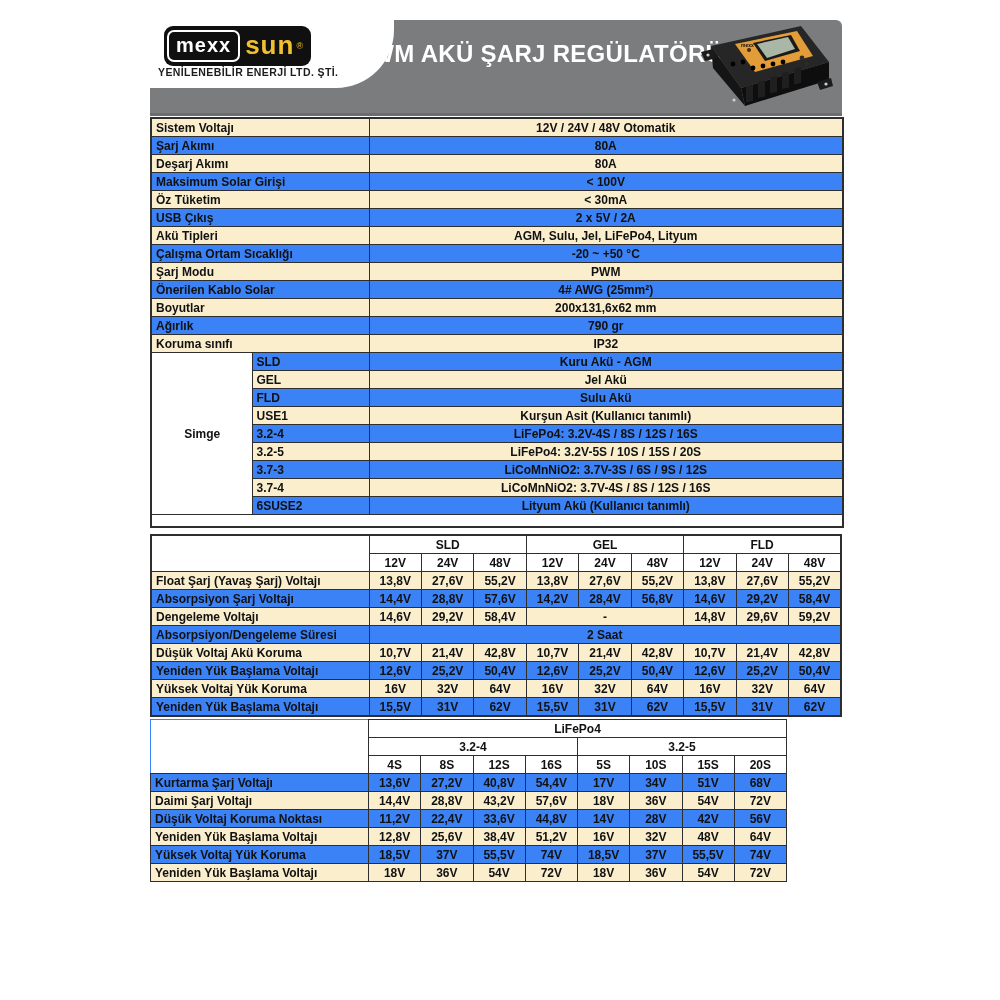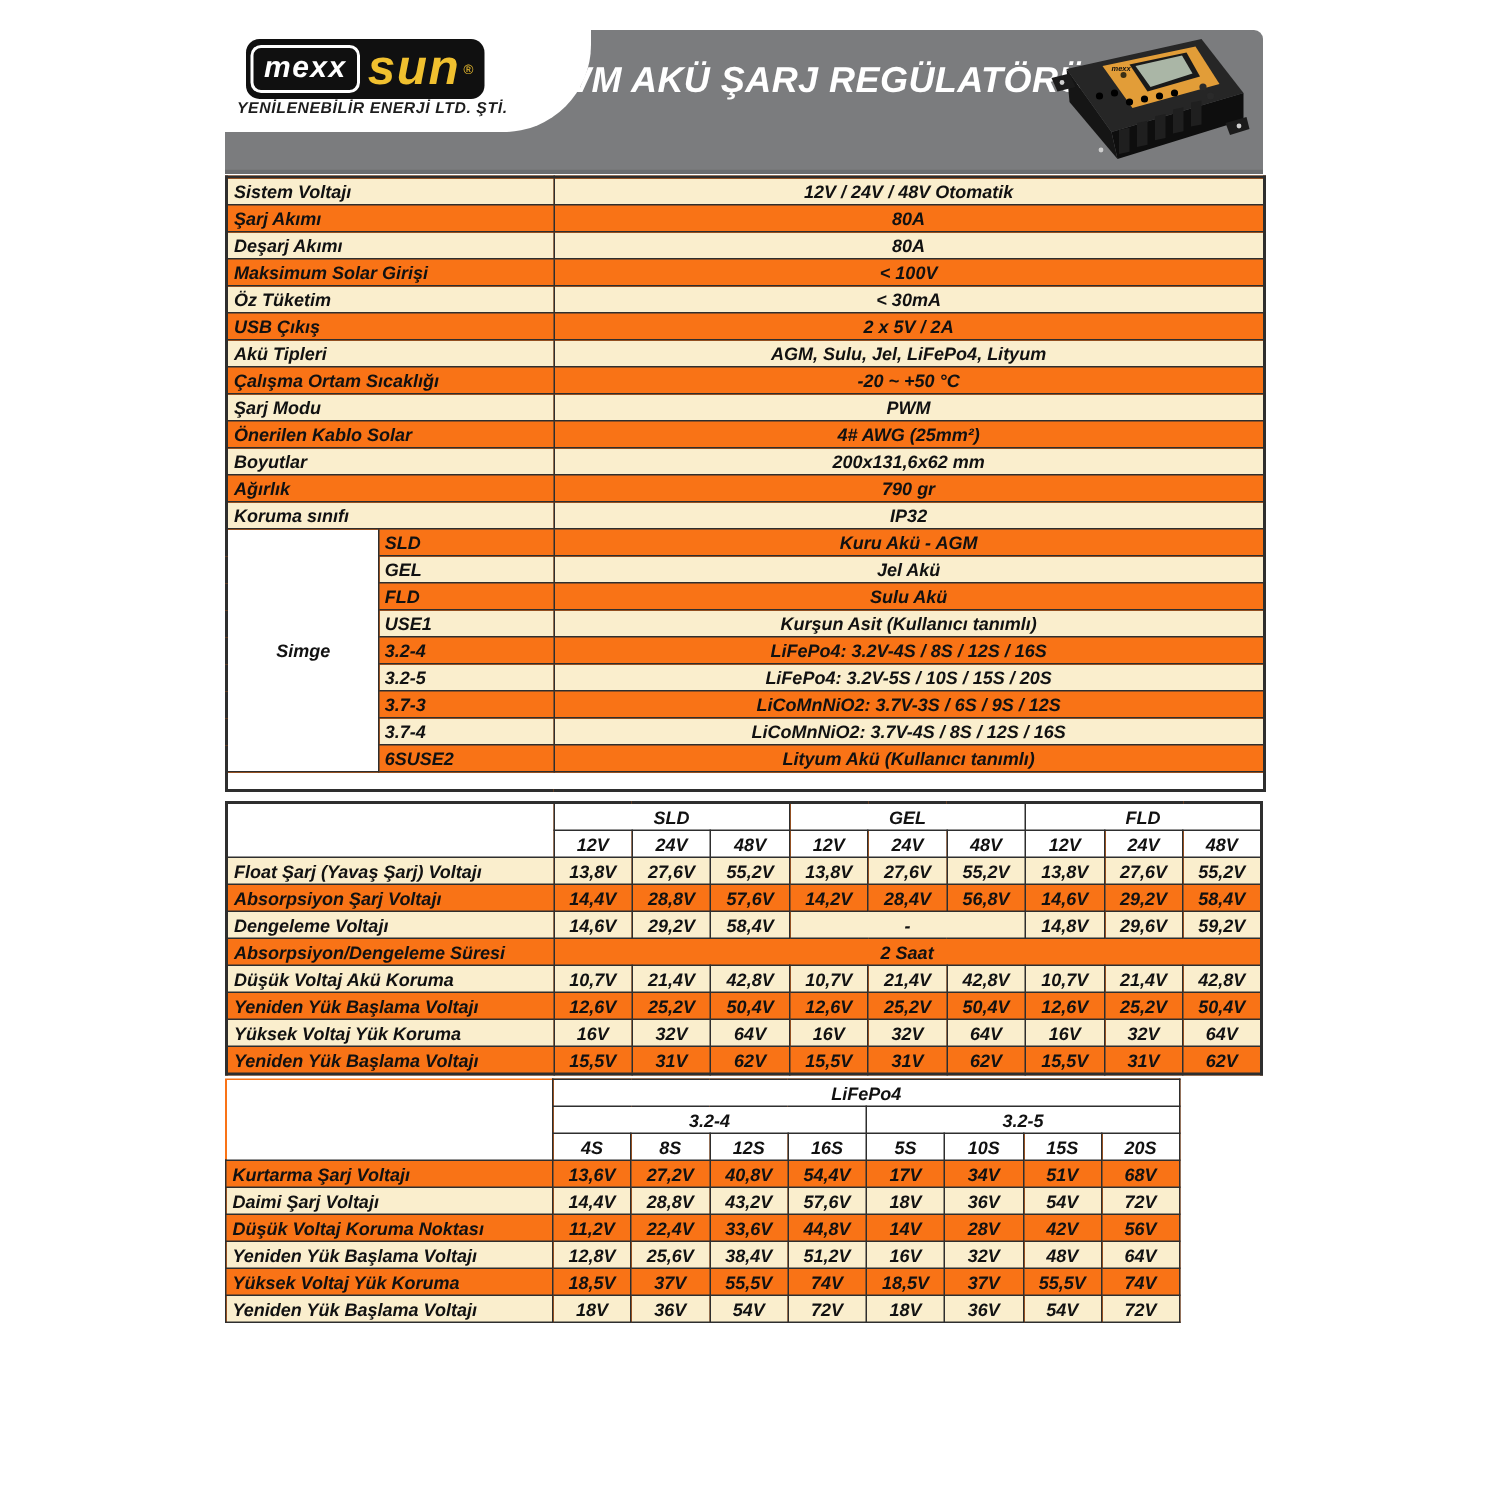--- a/index.html
+++ b/index.html
@@ -1,21 +1,21 @@
 <!DOCTYPE html>
 <html><head>
 <meta charset="utf-8">
 <style>
   html,body{margin:0;padding:0;}
   body{
     width:1000px;height:1000px;background:#ffffff;
     font-family:"Liberation Sans", sans-serif;
     -webkit-font-smoothing:antialiased;
   }
-  .page{position:relative;width:1000px;height:920px;background:#fff;overflow:hidden;font-style:italic;}
+  .page{position:relative;width:1000px;height:920px;background:#fff;overflow:hidden;}
 
   
   .gray-bar{
     position:absolute;left:150px;top:20px;width:692px;height:93px;
     background:#7b7c7e;border-radius:10px 6px 0 0;
     border-bottom:3px solid #6b6c6e;
   }
   .logo-plate{
     position:absolute;left:140px;top:8px;width:254px;height:80px;
     background:#ffffff;border-bottom-right-radius:58px;z-index:3;
@@ -24,39 +24,39 @@
     position:absolute;left:24px;top:18px;height:36px;
     background:#101010;border-radius:9px;display:flex;align-items:center;
     padding:2px 8px 2px 3px;
   }
   .logo-mexx{
     border:2px solid #ffffff;border-radius:7px;color:#ffffff;
     font-weight:bold;font-size:20px;letter-spacing:1px;
     padding:2px 7px 4px 7px;line-height:22px;
   }
   .logo-sun{
-    color:#f0c02f;font-weight:bold;font-size:33px;letter-spacing:1px;
+    color:#f0c02f;font-weight:bold;font-size:26px;letter-spacing:1px;
     padding:0 2px 3px 5px;line-height:26px;
   }
   .logo-mark{color:#f0c02f;font-size:9px;vertical-align:top;line-height:10px;}
   .logo-tagline{
     position:absolute;left:18px;top:58px;width:230px;
     color:#1c1c1c;font-weight:bold;font-size:10.5px;letter-spacing:0.4px;
     white-space:nowrap;
   }
   .header-title{
     position:absolute;left:355px;top:40px;width:340px;z-index:4;
     text-align:center;color:#ffffff;font-weight:bold;font-size:24px;
     line-height:27px;letter-spacing:0.3px;white-space:nowrap;
   }
   .product-photo{position:absolute;left:683px;top:6px;width:152px;height:106px;z-index:5;}
 
   
   .tables{position:absolute;left:150px;top:117px;width:692px;}
-  table{border-collapse:collapse;table-layout:fixed;background:#f97316;}
+  table{border-collapse:collapse;table-layout:fixed;background:#3b82f6;}
   .t-specs,.t-lead{width:692px;border:2px solid #2e2e2e;}
   .t-li{width:637px;}
   td,th{
     border:1px solid #2e2e2e;height:17px;overflow:hidden;
     font-size:12px;font-weight:bold;color:#111;
     padding:0 3px;white-space:nowrap;
   }
   td.label{text-align:left;padding-left:4px;}
   td.val{text-align:center;}
   th.hd{text-align:center;background:#fff;}

